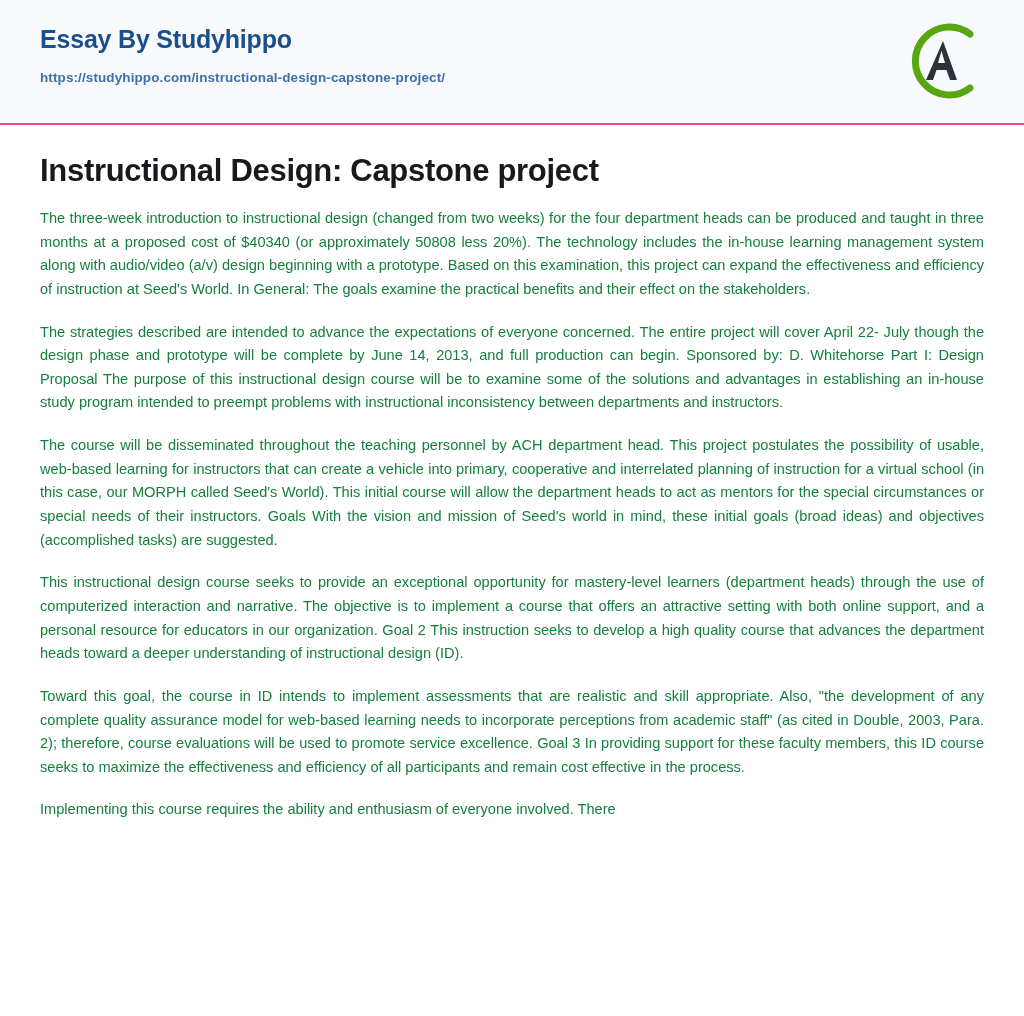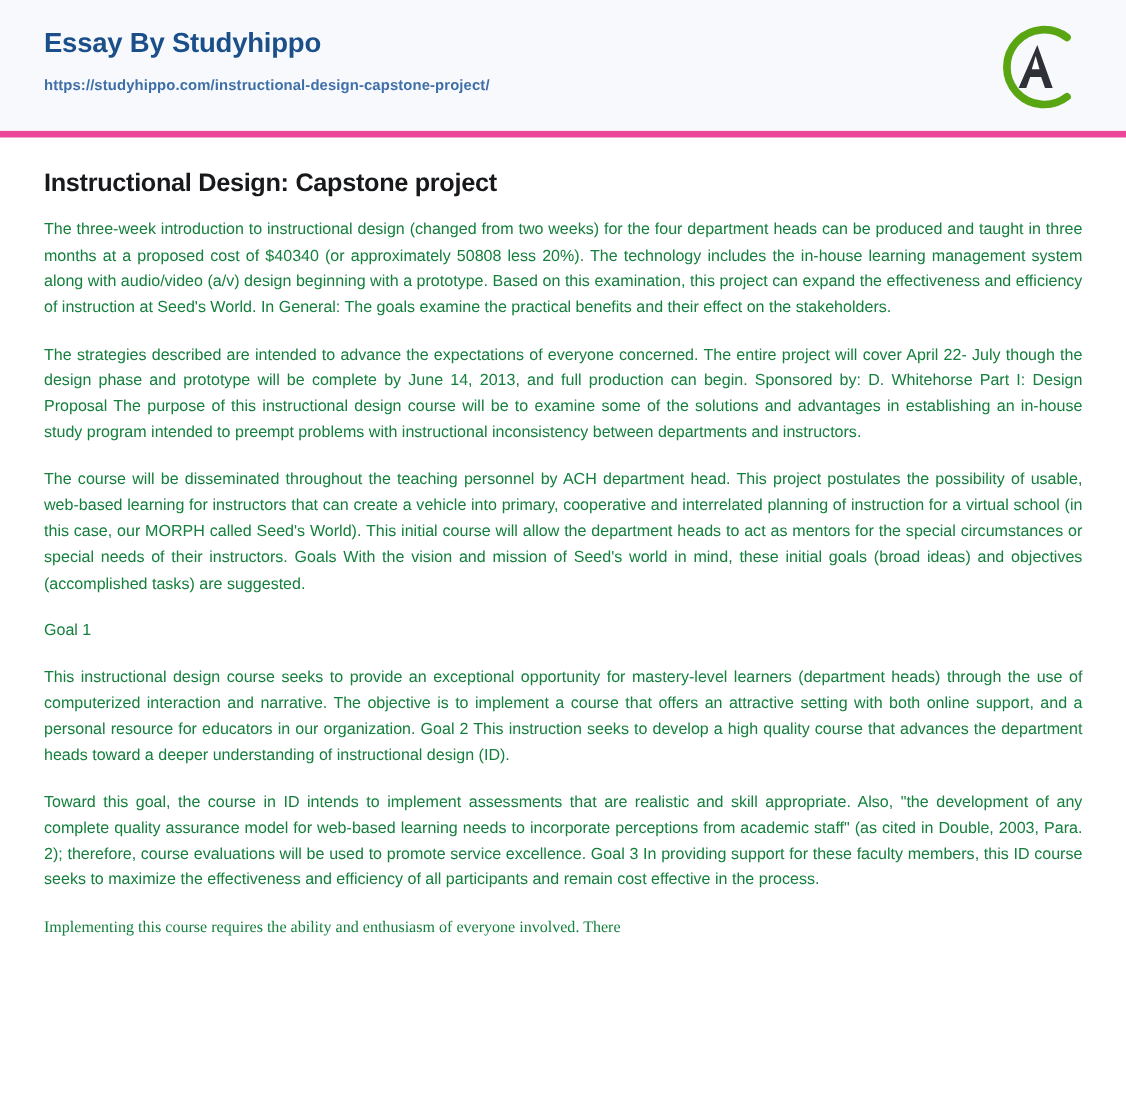--- a/index.html
+++ b/index.html
@@ -19,21 +19,21 @@
     width: 1024px;
     height: 1016px;
     position: relative;
     box-sizing: border-box;
   }
 
   
   .header {
     height: 125px;
     background: #f7f9fc;
-    border-bottom: 6px solid #ec4899;
+    border-bottom: 2px solid #ec4899;
     box-sizing: border-box;
     position: relative;
     padding: 26px 40px 0 40px;
   }
   .brand {
     font-size: 25px;
     font-weight: bold;
     color: #1b4f8a;
     letter-spacing: -0.2px;
     line-height: 1.1;
@@ -52,36 +52,35 @@
     top: 18px;
     width: 86px;
     height: 86px;
   }
 
   
   .article {
     padding: 28px 40px 0 40px;
   }
   .title {
-    font-size: 23px;
+    font-size: 31px;
     font-weight: bold;
     color: #17191c;
     margin: 0 0 18px 0;
     letter-spacing: -0.3px;
   }
   .para {
     font-size: 14.6px;
     line-height: 1.62;
     color: #15803d;
     text-align: justify;
     margin: 0 0 19px 0;
   }
   .para:last-child {
     margin-bottom: 4px;
-    font-family: Liberation Serif, serif;
   }
   .para.plain {
     text-align: left;
   }
 </style>
 </head>
 <body>
 
 <div class="page">
 
@@ -97,19 +96,18 @@
       </svg>
     </div>
   </div>
 
   <div class="article">
     <h1 class="title">Instructional Design: Capstone project</h1>
 
     <p class="para">The three-week introduction to instructional design (changed from two weeks) for the four department heads can be produced and taught in three months at a proposed cost of $40340 (or approximately 50808 less 20%). The technology includes the in-house learning management system along with audio/video (a/v) design beginning with a prototype. Based on this examination, this project can expand the effectiveness and efficiency of instruction at Seed's World. In General: The goals examine the practical benefits and their effect on the stakeholders.</p>
     <p class="para">The strategies described are intended to advance the expectations of everyone concerned. The entire project will cover April 22- July though the design phase and prototype will be complete by June 14, 2013, and full production can begin. Sponsored by: D. Whitehorse Part I: Design Proposal The purpose of this instructional design course will be to examine some of the solutions and advantages in establishing an in-house study program intended to preempt problems with instructional inconsistency between departments and instructors.</p>
     <p class="para">The course will be disseminated throughout the teaching personnel by ACH department head. This project postulates the possibility of usable, web-based learning for instructors that can create a vehicle into primary, cooperative and interrelated planning of instruction for a virtual school (in this case, our MORPH called Seed's World). This initial course will allow the department heads to act as mentors for the special circumstances or special needs of their instructors. Goals With the vision and mission of Seed's world in mind, these initial goals (broad ideas) and objectives (accomplished tasks) are suggested.</p>
-    <p class="para plain">Goal 1</p>
     <p class="para">This instructional design course seeks to provide an exceptional opportunity for mastery-level learners (department heads) through the use of computerized interaction and narrative. The objective is to implement a course that offers an attractive setting with both online support, and a personal resource for educators in our organization. Goal 2 This instruction seeks to develop a high quality course that advances the department heads toward a deeper understanding of instructional design (ID).</p>
     <p class="para">Toward this goal, the course in ID intends to implement assessments that are realistic and skill appropriate. Also, "the development of any complete quality assurance model for web-based learning needs to incorporate perceptions from academic staff" (as cited in Double, 2003, Para. 2); therefore, course evaluations will be used to promote service excellence. Goal 3 In providing support for these faculty members, this ID course seeks to maximize the effectiveness and efficiency of all participants and remain cost effective in the process.</p>
     <p class="para plain">Implementing this course requires the ability and enthusiasm of everyone involved. There</p>
   </div>
 
 </div>
 
 </body></html>

